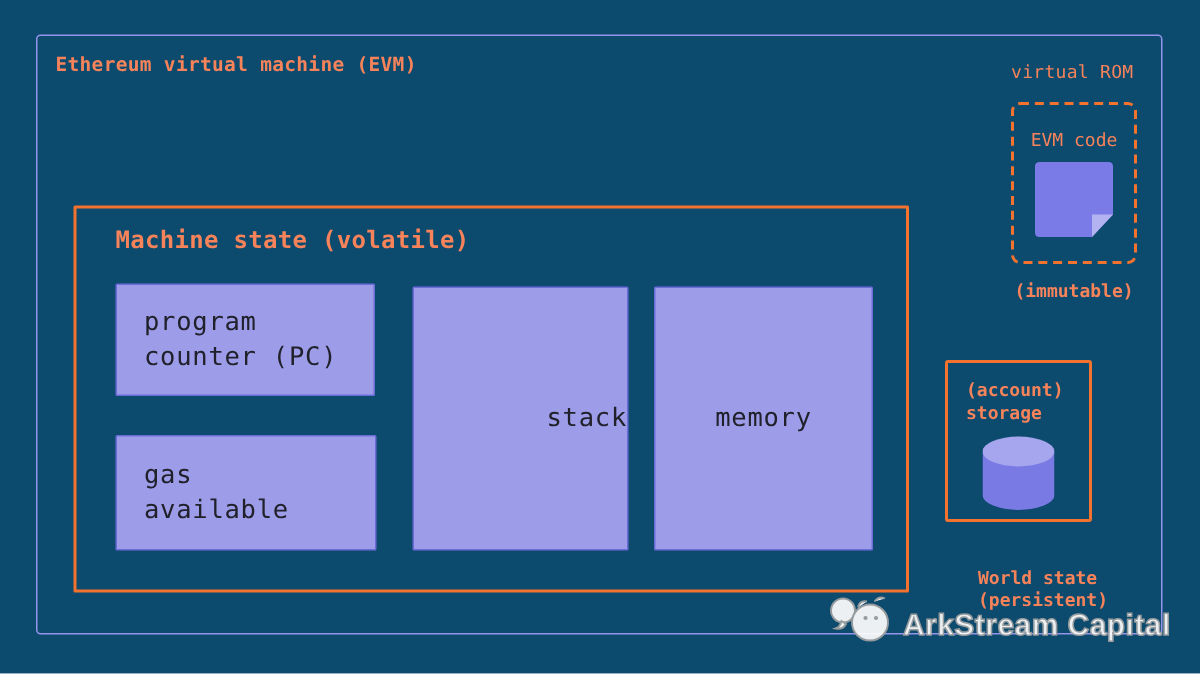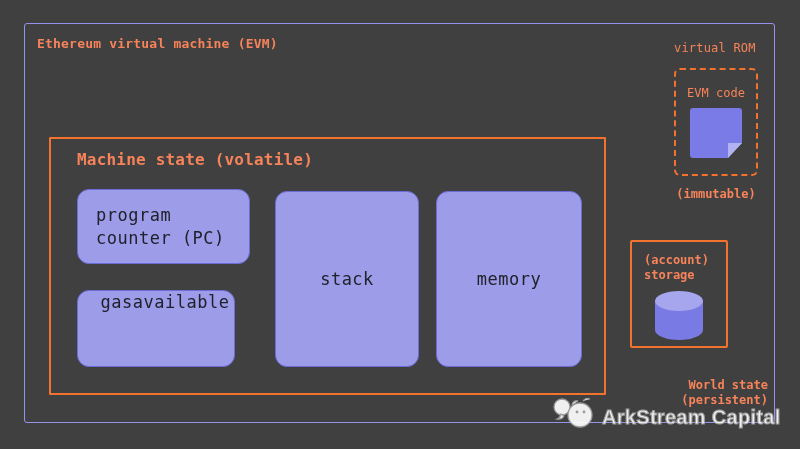--- a/index.html
+++ b/index.html
@@ -1,17 +1,17 @@
 <!DOCTYPE html>
 <html style="--orange-border: #f3732e; --orange-text: #f6835a; --outer-border: #9494ec; --purple-fill: #9c9ce9; --purple-border: #6c6cd9; --dark-text: #21212b; --note-fill: #7b7be8; --note-fold: #b3b3f1; --cylinder-body: #7a7ae5; --cylinder-top: #a6a6ee; --watermark-stroke: #a2a2a2;"><head>
 <meta charset="utf-8">
 <style>
   html,body{margin:0;padding:0;background:#ffffff;}
   .stage{
-    position:relative;width:800px;height:449px;background:#404040;overflow:hidden;
+    position:relative;width:800px;height:449px;background:#0c4a6e;overflow:hidden;
     font-family:"DejaVu Sans Mono", monospace;
   }
   .abs{position:absolute;}
 
   
   .outer-box{
     left:24px;top:23px;width:751px;height:400px;
     border:1.5px solid var(--outer-border);border-radius:3px;box-sizing:border-box;
   }
   .evm-title{
@@ -25,27 +25,27 @@
     border:2px solid var(--orange-border);box-sizing:border-box;border-radius:1px;
   }
   .ms-title{
     left:77px;top:150px;font-size:16px;font-weight:bold;letter-spacing:0.2px;
     color:var(--orange-text);white-space:nowrap;
   }
 
   
   .pbox{
     position:absolute;background:var(--purple-fill);
-    border:1.5px solid var(--purple-border);box-sizing:border-box;border-radius:12px;
+    border:1.5px solid var(--purple-border);box-sizing:border-box;border-radius:1px;
     color:var(--dark-text);font-size:17px;letter-spacing:0.5px;
   }
   .pbox .line{line-height:23px;white-space:nowrap;}
   .pc-box{left:77px;top:189px;width:173px;height:75px;display:flex;flex-direction:column;justify-content:center;padding-left:18px;}
-  .gas-box{left:77px;top:290px;width:158px;height:77px;display:flex;flex-direction:row;justify-content:center;padding-left:18px;}
-  .stack-box{left:275px;top:191px;width:144px;height:176px;display:flex;align-items:center;justify-content:center;}
+  .gas-box{left:77px;top:290px;width:174px;height:77px;display:flex;flex-direction:column;justify-content:center;padding-left:18px;}
+  .stack-box{left:275px;top:191px;width:144px;height:176px;display:flex;align-items:center;justify-content:flex-end;}
   .memory-box{left:436px;top:191px;width:146px;height:176px;display:flex;align-items:center;justify-content:center;}
 
   
   .rom-label{left:674px;top:41px;font-size:12px;font-weight:normal;color:var(--orange-text);white-space:nowrap;letter-spacing:0.2px;}
   .rom-box{
     left:674px;top:68px;width:84px;height:108px;box-sizing:border-box;
     border:2px dashed var(--orange-border);border-radius:6px;
     display:flex;flex-direction:column;align-items:center;
   }
   .rom-code-label{margin-top:16px;font-size:12px;font-weight:normal;color:var(--orange-text);white-space:nowrap;}
@@ -59,21 +59,21 @@
     left:630px;top:240px;width:98px;height:108px;box-sizing:border-box;
     border:2px solid var(--orange-border);border-radius:2px;padding-top:11px;
   }
   .storage-text{padding-left:12px;font-size:12px;font-weight:bold;color:var(--orange-text);line-height:15px;}
   .cyl-svg{display:block;margin:7px auto 0;}
   .cyl-body{fill:var(--cylinder-body);}
   .cyl-top{fill:var(--cylinder-top);}
 
   
   .world-state{
-    left:652px;top:378px;width:116px;text-align:right;
+    left:652px;top:378px;width:116px;text-align:left;
     font-size:12px;font-weight:bold;color:var(--orange-text);line-height:15px;
   }
 
   
   .watermark{left:551px;top:395px;display:flex;align-items:flex-end;gap:3px;opacity:0.92;}
   .wm-text{
     font-family:"Liberation Sans", sans-serif;font-weight:bold;font-size:20px;
     color:#ffffff;-webkit-text-stroke:1px var(--watermark-stroke);
     text-shadow:0 0 1px rgba(150,150,150,0.6);letter-spacing:0.3px;white-space:nowrap;
   }

